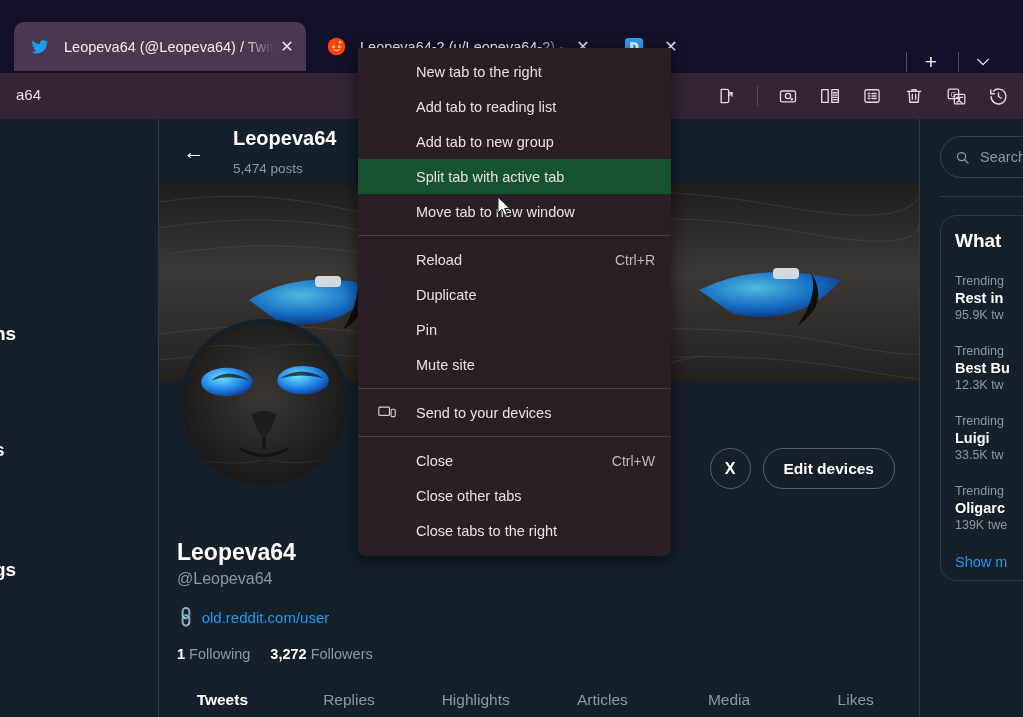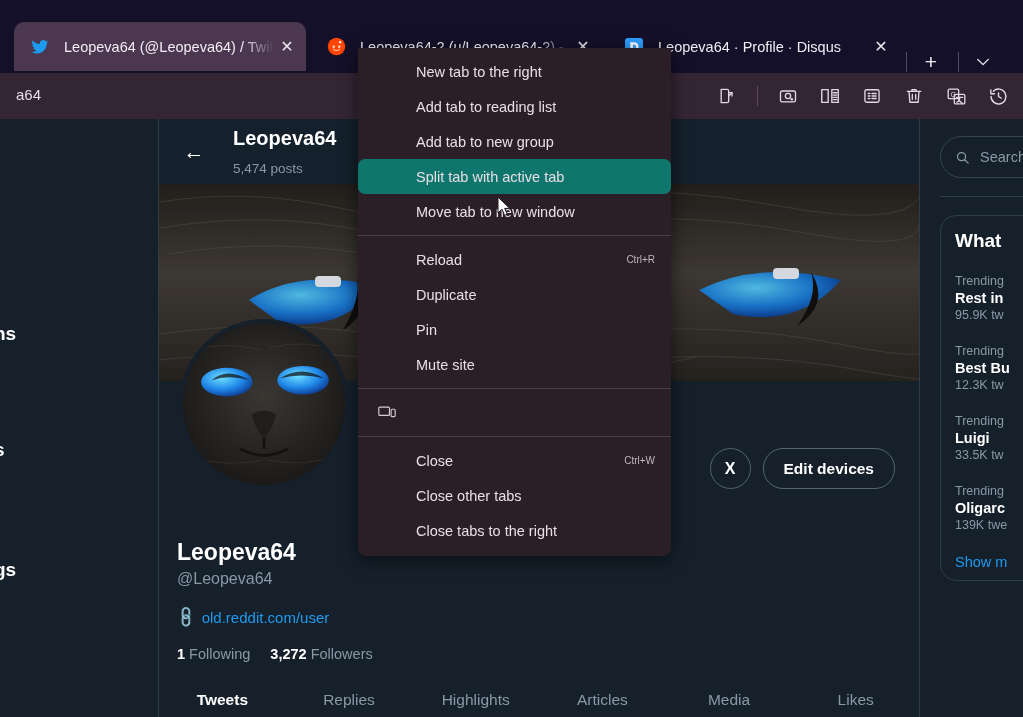--- a/index.html
+++ b/index.html
@@ -220,28 +220,28 @@
     z-index: 50;
     font-size: 14.5px;
   }
   .mi {
     position: relative;
     height: 35px;
     display: flex; align-items: center;
     padding: 0 16px 0 0;
     color: #e8dfe5;
   }
-  .mi.hl { background: #0f766e; border-radius: 7px; }
+  .mi.hl { background: #14532d; }
   .mi .mi-icon {
     width: 58px; flex: 0 0 58px;
     display: flex; align-items: center; justify-content: center;
     color: #d7ccd2;
   }
   .mi .mi-label { flex: 1 1 auto; }
-  .mi .mi-accel { color: #c3b6bd; font-size: 10px; }
+  .mi .mi-accel { color: #c3b6bd; font-size: 14px; }
   .msep { height: 1px; background: #4a3f45; margin: 6px 0; }
 
   .cursor {
     position: absolute; left: 497px; top: 196px;
     width: 14px; height: 22px; z-index: 80;
   }
 </style>
 </head>
 <body>
 
@@ -277,21 +277,20 @@
       <span class="tabclose">✕</span>
     </div>
 
     <div class="tab" style="left:608px; width:292px;">
       <span class="favicon">
         <svg width="18" height="18" viewBox="0 0 24 24">
           <rect x="0" y="0" width="24" height="24" rx="4" fill="#2e9fff"></rect>
           <path fill="#fff" d="M7 5.5h4.6c4 0 6.6 2.5 6.6 6.3 0 3.2-1.9 5.5-4.9 6.2l2 2.3-4.4-2h-3.9zm3.6 3v6.3h1c1.9 0 3-1.2 3-3.2 0-1.9-1.1-3.1-3-3.1z"></path>
         </svg>
       </span>
-      <span class="tablabel">Leopeva64 · Profile · Disqus</span>
       <span class="tabclose">✕</span>
     </div>
 
     <div class="tab-sep" style="left:906px;"></div>
 
     <div class="chrome-btn" style="left:915px; font-size:21px;">+</div>
 
     <div class="tab-sep" style="left:958px;"></div>
 
     <div class="chrome-btn" style="left:967px;">
@@ -567,20 +566,21 @@
 
     <div class="msep"></div>
 
     <div class="mi">
       <span class="mi-icon">
         <svg width="18" height="15" viewBox="0 0 22 17" fill="none" stroke="#d7ccd2" stroke-width="1.4" stroke-linejoin="round">
           <rect x="1" y="2" width="13" height="10" rx="1.2"></rect>
           <rect x="16" y="4.5" width="5" height="9" rx="1.2"></rect>
         </svg>
       </span>
+      <span class="mi-label">Send to your devices</span>
       <span class="mi-accel"></span>
     </div>
 
     <div class="msep"></div>
 
     <div class="mi">
       <span class="mi-icon"></span>
       <span class="mi-label">Close</span>
       <span class="mi-accel">Ctrl+W</span>
     </div>

